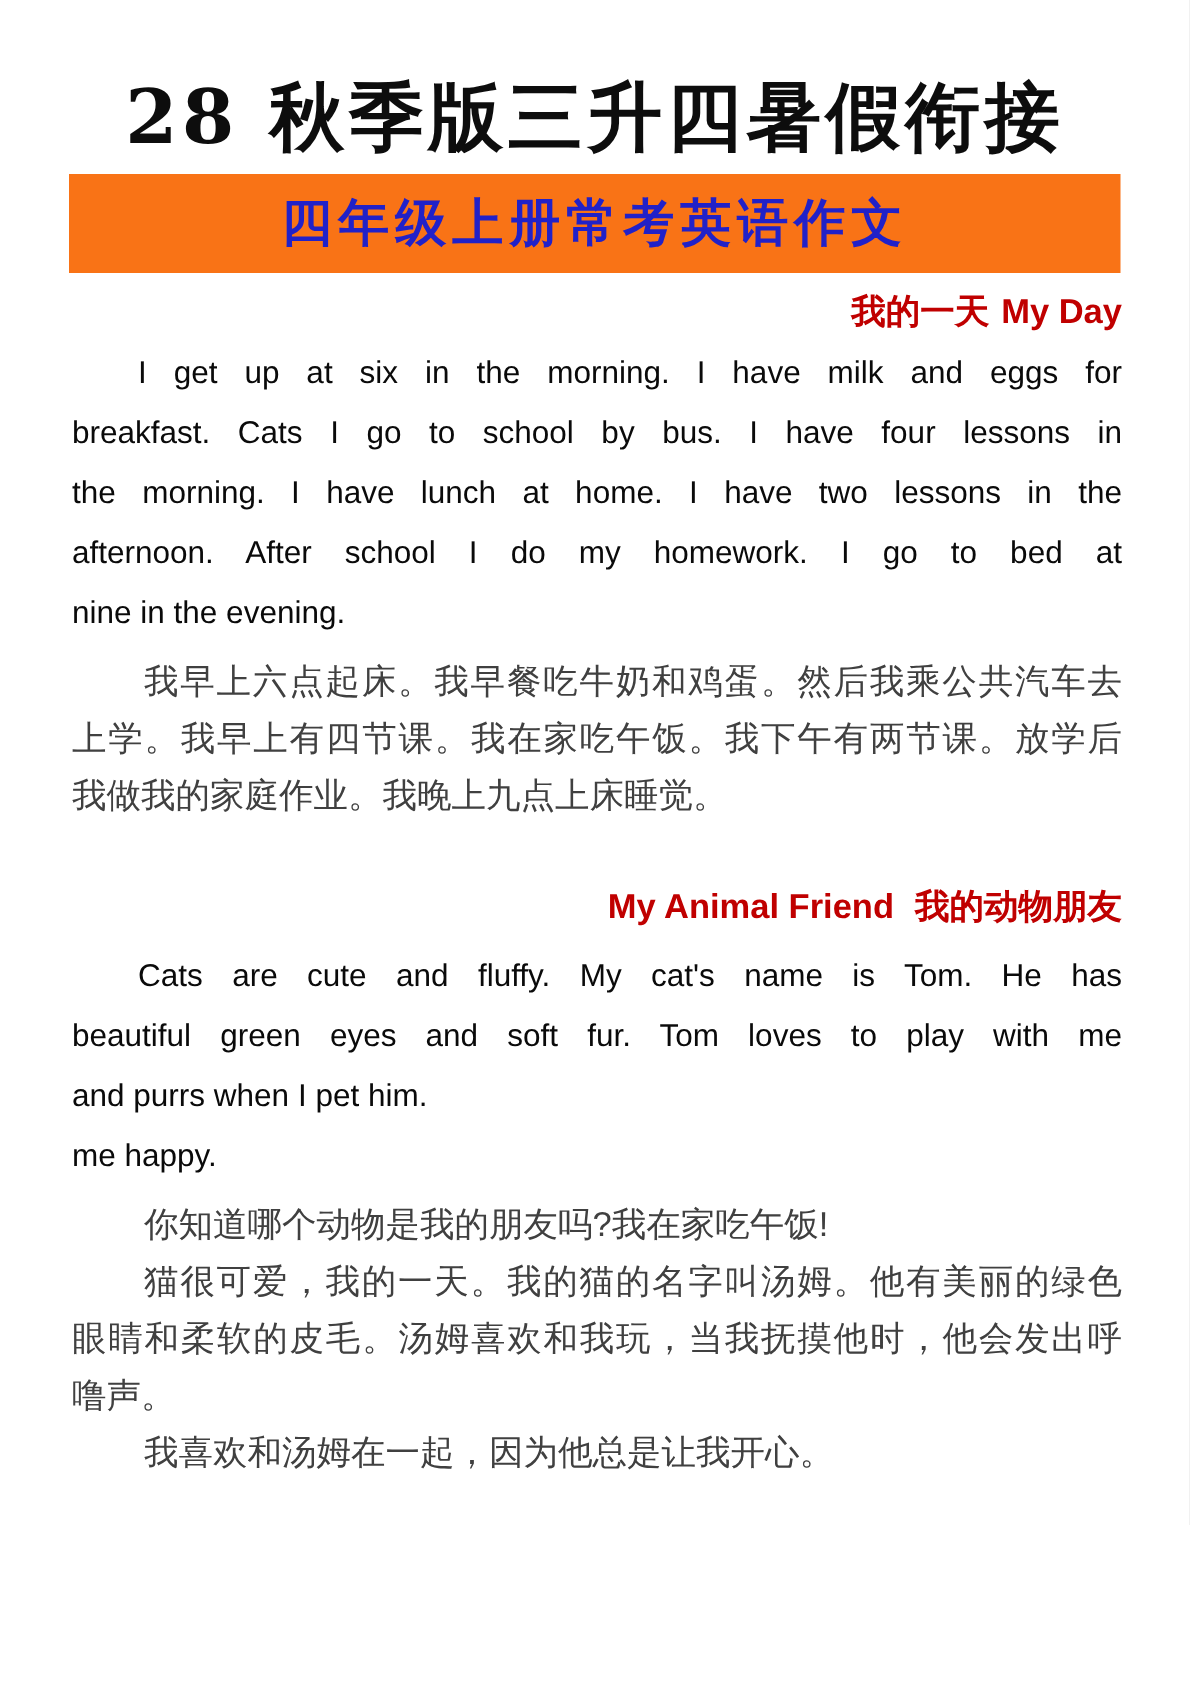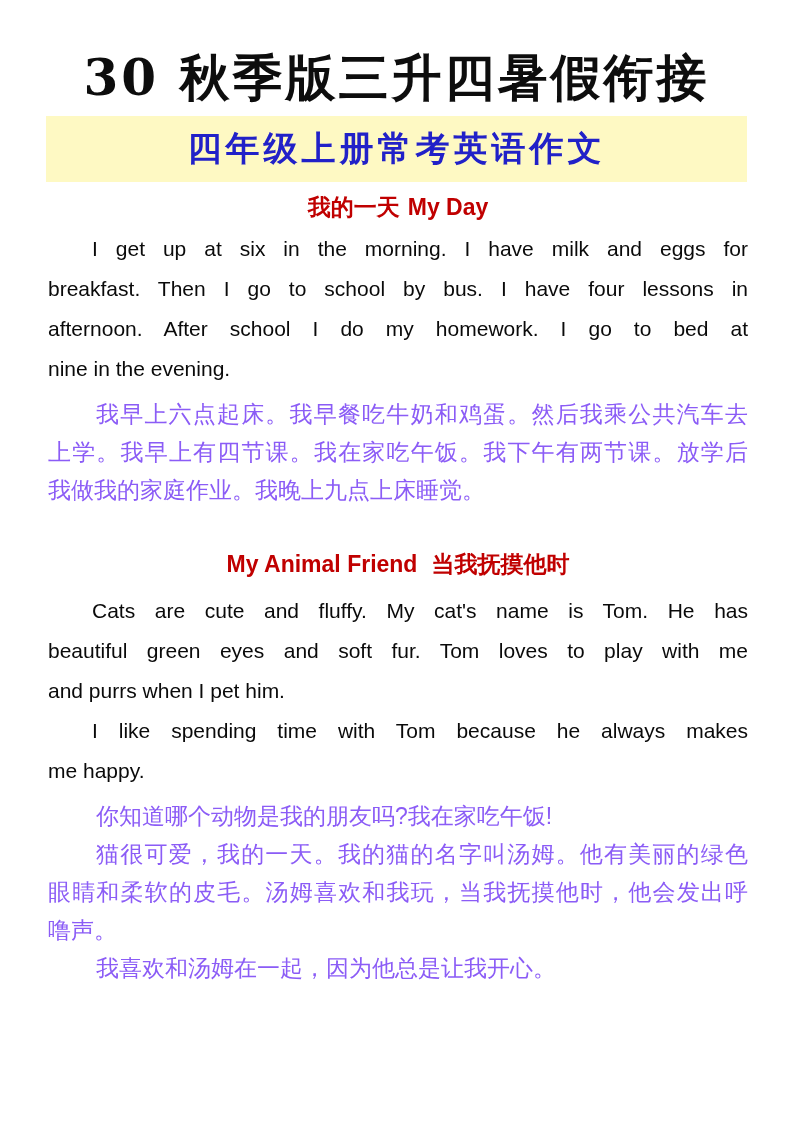--- a/index.html
+++ b/index.html
@@ -20,40 +20,40 @@
     font-size: 50px;
     line-height: 60px;
     font-weight: 900;
     letter-spacing: 3px;
     color: #0d0d0d;
     white-space: nowrap;
   }
   .subtitle-band {
     margin: 8px 46px 0 46px;
     height: 66px;
-    background: #fef9c3;
+    background: #f97316;
     display: flex;
     align-items: center;
     justify-content: center;
   }
   .subtitle {
     font-family: "Liberation Serif", "DejaVu Serif", serif;
     font-size: 34px;
     font-weight: 700;
     letter-spacing: 4px;
     color: #2121C8;
   }
   .content {
     margin: 0 45px 0 48px; 
   }
   .essay-heading {
     margin-top: 10px;
     height: 30px;
     line-height: 30px;
-    text-align: center;
+    text-align: right;
     font-size: 23px;
     font-weight: 700;
     color: #C00000;
   }
   .essay-heading .gap-sm { display: inline-block; width: 8px; }
   .essay-heading .gap-md { display: inline-block; width: 14px; }
   .heading2 { margin-top: 40px; }
   .para { overflow: hidden; }
   .para.en { margin-top: 7px; }
   .para.en2 { margin-top: 12px; }
@@ -69,65 +69,65 @@
     line-height: 40px;
     color: #0a0a0a;
     text-decoration-thickness: 2px;
     text-underline-offset: 6px;
     text-decoration-color: #0a0a0a;
   }
   .para.zh .line {
     font-size: 23px;
     height: 38px;
     line-height: 38px;
-    color: #8b5cf6;
+    color: #404040;
   }
   .para .line.last { text-align-last: left; }
   .para.en .line.indent, .para.en2 .line.indent { text-indent: 44px; }
   .para.zh .line.indent { text-indent: 48px; }
 </style>
 </head>
 <body>
 
 <div class="page">
 
-  <div class="main-title">30 秋季版三升四暑假衔接</div>
+  <div class="main-title">28 秋季版三升四暑假衔接</div>
 
   <div class="subtitle-band">
     <div class="subtitle">四年级上册常考英语作文</div>
   </div>
 
   <div class="content">
 
     <div class="essay-heading">
       <span>我的一天</span><span class="gap-sm"></span><span>My Day</span>
     </div>
 
     <div class="para en">
         <div class="line indent">I get up at six in the morning. I have milk and eggs for</div>
-        <div class="line">breakfast. Then I go to school by bus. I have four lessons in</div>
+        <div class="line">breakfast. Cats I go to school by bus. I have four lessons in</div>
+        <div class="line">the morning. I have lunch at home. I have two lessons in the</div>
         <div class="line">afternoon. After school I do my homework. I go to bed at</div>
         <div class="line last">nine in the evening.</div>
       </div>
 
     <div class="para zh">
         <div class="line indent">我早上六点起床。我早餐吃牛奶和鸡蛋。然后我乘公共汽车去</div>
         <div class="line">上学。我早上有四节课。我在家吃午饭。我下午有两节课。放学后</div>
         <div class="line last">我做我的家庭作业。我晚上九点上床睡觉。</div>
       </div>
 
     <div class="essay-heading heading2">
-      <span>My Animal Friend</span><span class="gap-md"></span><span>当我抚摸他时</span>
+      <span>My Animal Friend</span><span class="gap-md"></span><span>我的动物朋友</span>
     </div>
 
     <div class="para en2">
         <div class="line indent">Cats are cute and fluffy. My cat's name is Tom. He has</div>
         <div class="line">beautiful green eyes and soft fur. Tom loves to play with me</div>
         <div class="line last">and purrs when I pet him.</div>
-        <div class="line indent">I like spending time with Tom because he always makes</div>
         <div class="line last">me happy.</div>
       </div>
 
     <div class="para zh">
         <div class="line indent last">你知道哪个动物是我的朋友吗?我在家吃午饭!</div>
         <div class="line indent">猫很可爱，我的一天。我的猫的名字叫汤姆。他有美丽的绿色</div>
         <div class="line">眼睛和柔软的皮毛。汤姆喜欢和我玩，当我抚摸他时，他会发出呼</div>
         <div class="line last">噜声。</div>
         <div class="line indent last">我喜欢和汤姆在一起，因为他总是让我开心。</div>
       </div>

